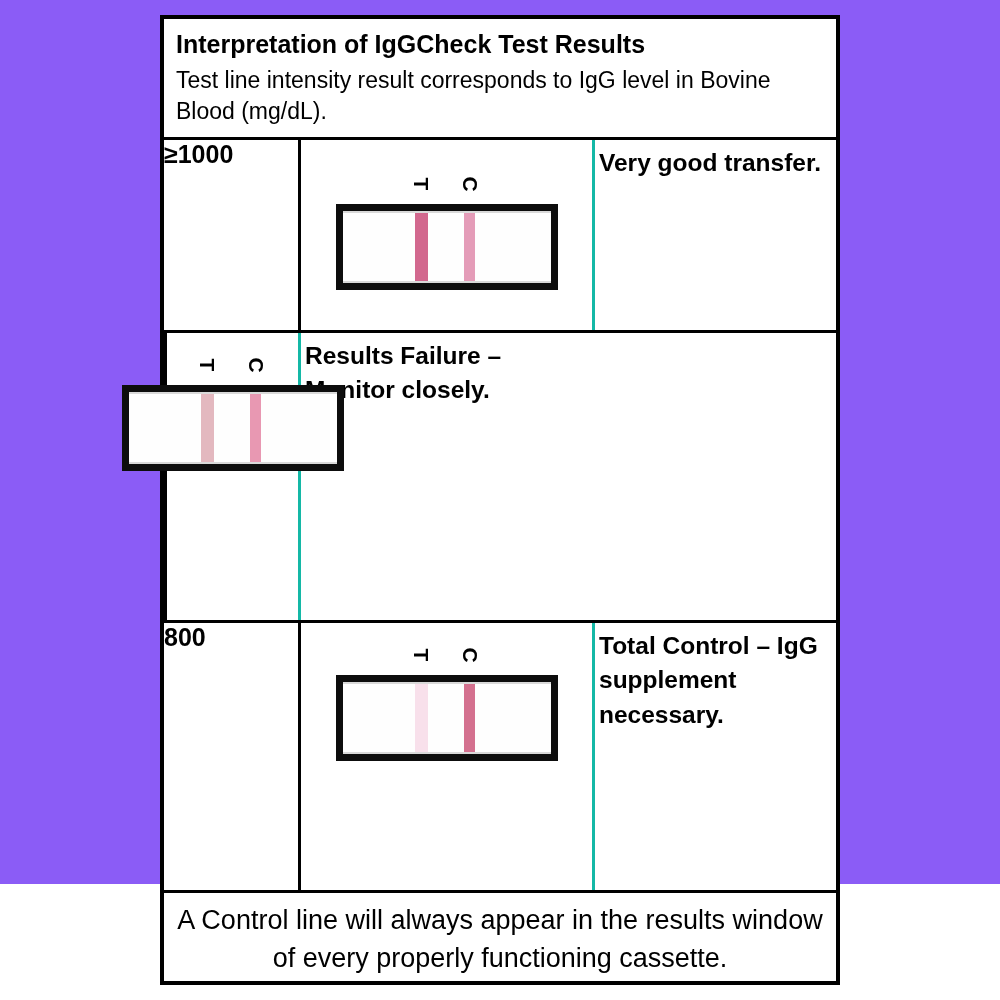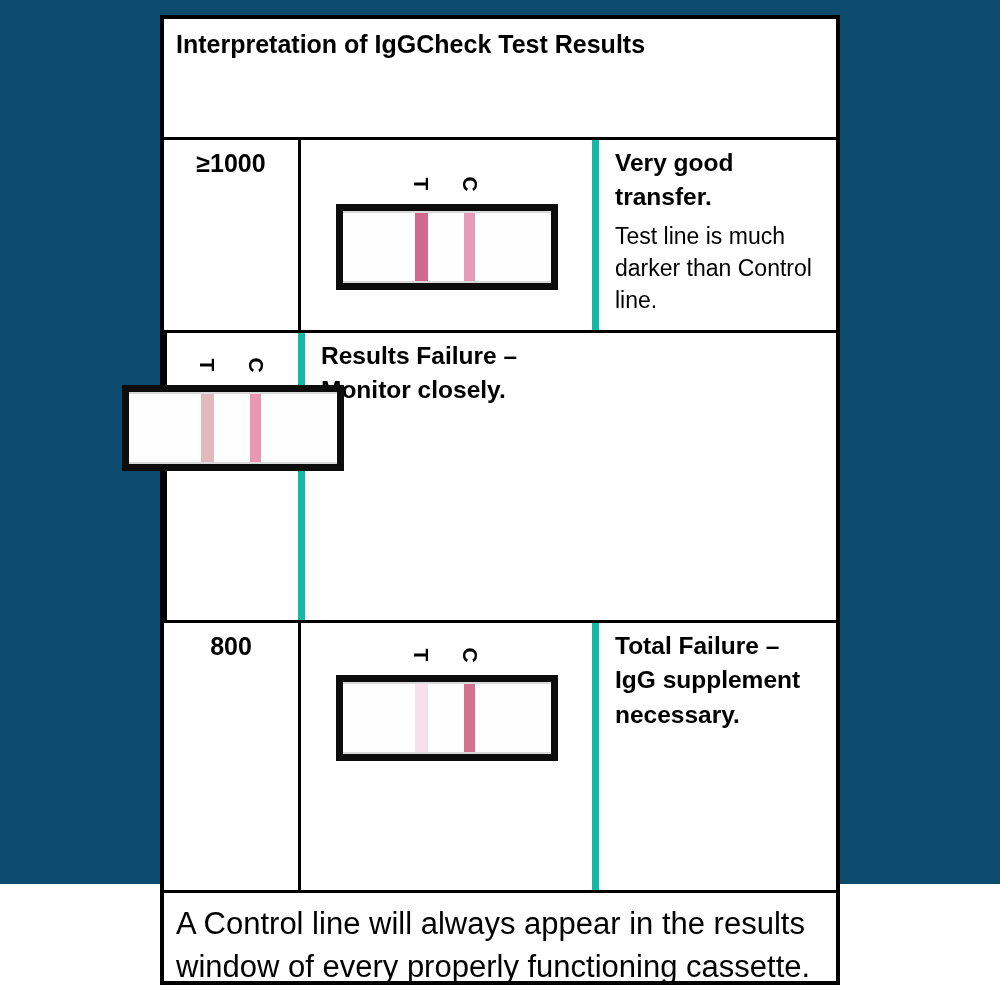--- a/index.html
+++ b/index.html
@@ -2,53 +2,53 @@
 <html><head>
 <meta charset="utf-8">
 <style>
   * { margin: 0; padding: 0; box-sizing: border-box; }
   html, body {
     width: 1000px; height: 1000px;
     background: #ffffff;
     font-family: "Liberation Sans", sans-serif;
     color: #000000;
   }
-  .canvas { position: relative; width: 1000px; height: 884px; background: #0c4a6e; }
+  .canvas { position: relative; width: 1000px; height: 884px; background: #8b5cf6; }
 
   .itable {
     position: absolute; left: 160px; top: 15px;
     width: 680px; height: 970px;
     border: 4px solid #000;
     background: #fff;
     display: grid;
     grid-template-rows: 118px 193px 290px 270px 1fr;
   }
   .band { border-top: 3px solid #000; }
   .band:first-child { border-top: none; }
 
   
   .hdr { padding: 9px 12px 0 12px; }
   .hdr-title { font-size: 25px; font-weight: bold; line-height: 1.35; }
   .hdr-sub { font-size: 23px; line-height: 1.38; margin-top: 3px; }
 
   
   .drow { display: grid; grid-template-columns: 134px 294px 1fr; }
   .c-level {
-    padding-top: 9px; text-align: center;
+    
     font-size: 25px; font-weight: bold;
   }
   .c-cassette { border-left: 3px solid #000; position: relative; }
-  .c-text { border-left: 7px solid #14b8a6; padding: 6px 10px 6px 16px; }
+  .c-text { border-left: 3px solid #14b8a6; padding: 6px 10px 6px 4px; }
 
   .c-heading { font-size: 24.5px; font-weight: bold; line-height: 1.4; }
   .c-heading .rest { font-weight: bold; }
   .c-body { font-size: 23px; line-height: 1.41; margin-top: 5px; }
 
   
-  .ftr { padding: 9px 12px 4px 12px; font-size: 31px; line-height: 1.4; }
+  .ftr { padding: 9px 12px 4px 12px; font-size: 27px; line-height: 1.4; text-align: center; }
 
   
   .cassette-wrap { position: absolute; left: 50%; margin-left: -111px; width: 222px; }
   .drow .cassette-wrap { top: 52px; }
   .drow.first .cassette-wrap { top: 64px; }
   .strip-label {
     position: absolute; top: -34px; width: 26px; height: 28px;
     font-size: 21px; font-weight: bold; text-align: center; line-height: 28px;
     transform: rotate(90deg);
   }
@@ -69,39 +69,39 @@
   .line.c { left: 121px; width: 11px; }
 </style>
 </head>
 <body>
 
 <div class="canvas">
   <div class="itable">
 
     <div class="band hdr">
       <div class="hdr-title">Interpretation of IgGCheck Test Results</div>
+      <div class="hdr-sub">Test line intensity result corresponds to IgG level in Bovine Blood (mg/dL).</div>
     </div>
 
     <div class="band drow first">
       <div class="c-level">≥1000</div>
       <div class="c-cassette">
         <div class="cassette-wrap">
           <div class="strip-label t">T</div>
           <div class="strip-label c">C</div>
           <div class="cassette">
             <div class="window">
               <div class="line t" style="background-color: rgb(210, 104, 142);"></div>
               <div class="line c" style="background-color: rgb(228, 156, 184);"></div>
             </div>
           </div>
         </div>
       </div>
       <div class="c-text">
         <div class="c-heading"><span class="b">Very good transfer.</span> <span class="rest"></span></div>
-        <div class="c-body">Test line is much darker than Control line.</div>
       </div>
     </div>
 
     <div class="band drow">
       <div class="c-cassette">
         <div class="cassette-wrap">
           <div class="strip-label t">T</div>
           <div class="strip-label c">C</div>
           <div class="cassette">
             <div class="window">
@@ -124,21 +124,21 @@
           <div class="strip-label c">C</div>
           <div class="cassette">
             <div class="window">
               <div class="line t" style="background-color: rgb(248, 224, 235);"></div>
               <div class="line c" style="background-color: rgb(212, 113, 143);"></div>
             </div>
           </div>
         </div>
       </div>
       <div class="c-text">
-        <div class="c-heading"><span class="b">Total Failure –</span> <span class="rest">IgG supplement necessary.</span></div>
+        <div class="c-heading"><span class="b">Total Control –</span> <span class="rest">IgG supplement necessary.</span></div>
       </div>
     </div>
 
     <div class="band ftr">
       <div>A Control line will always appear in the results window of every properly functioning cassette.</div>
     </div>
 
   </div>
 </div>
 

